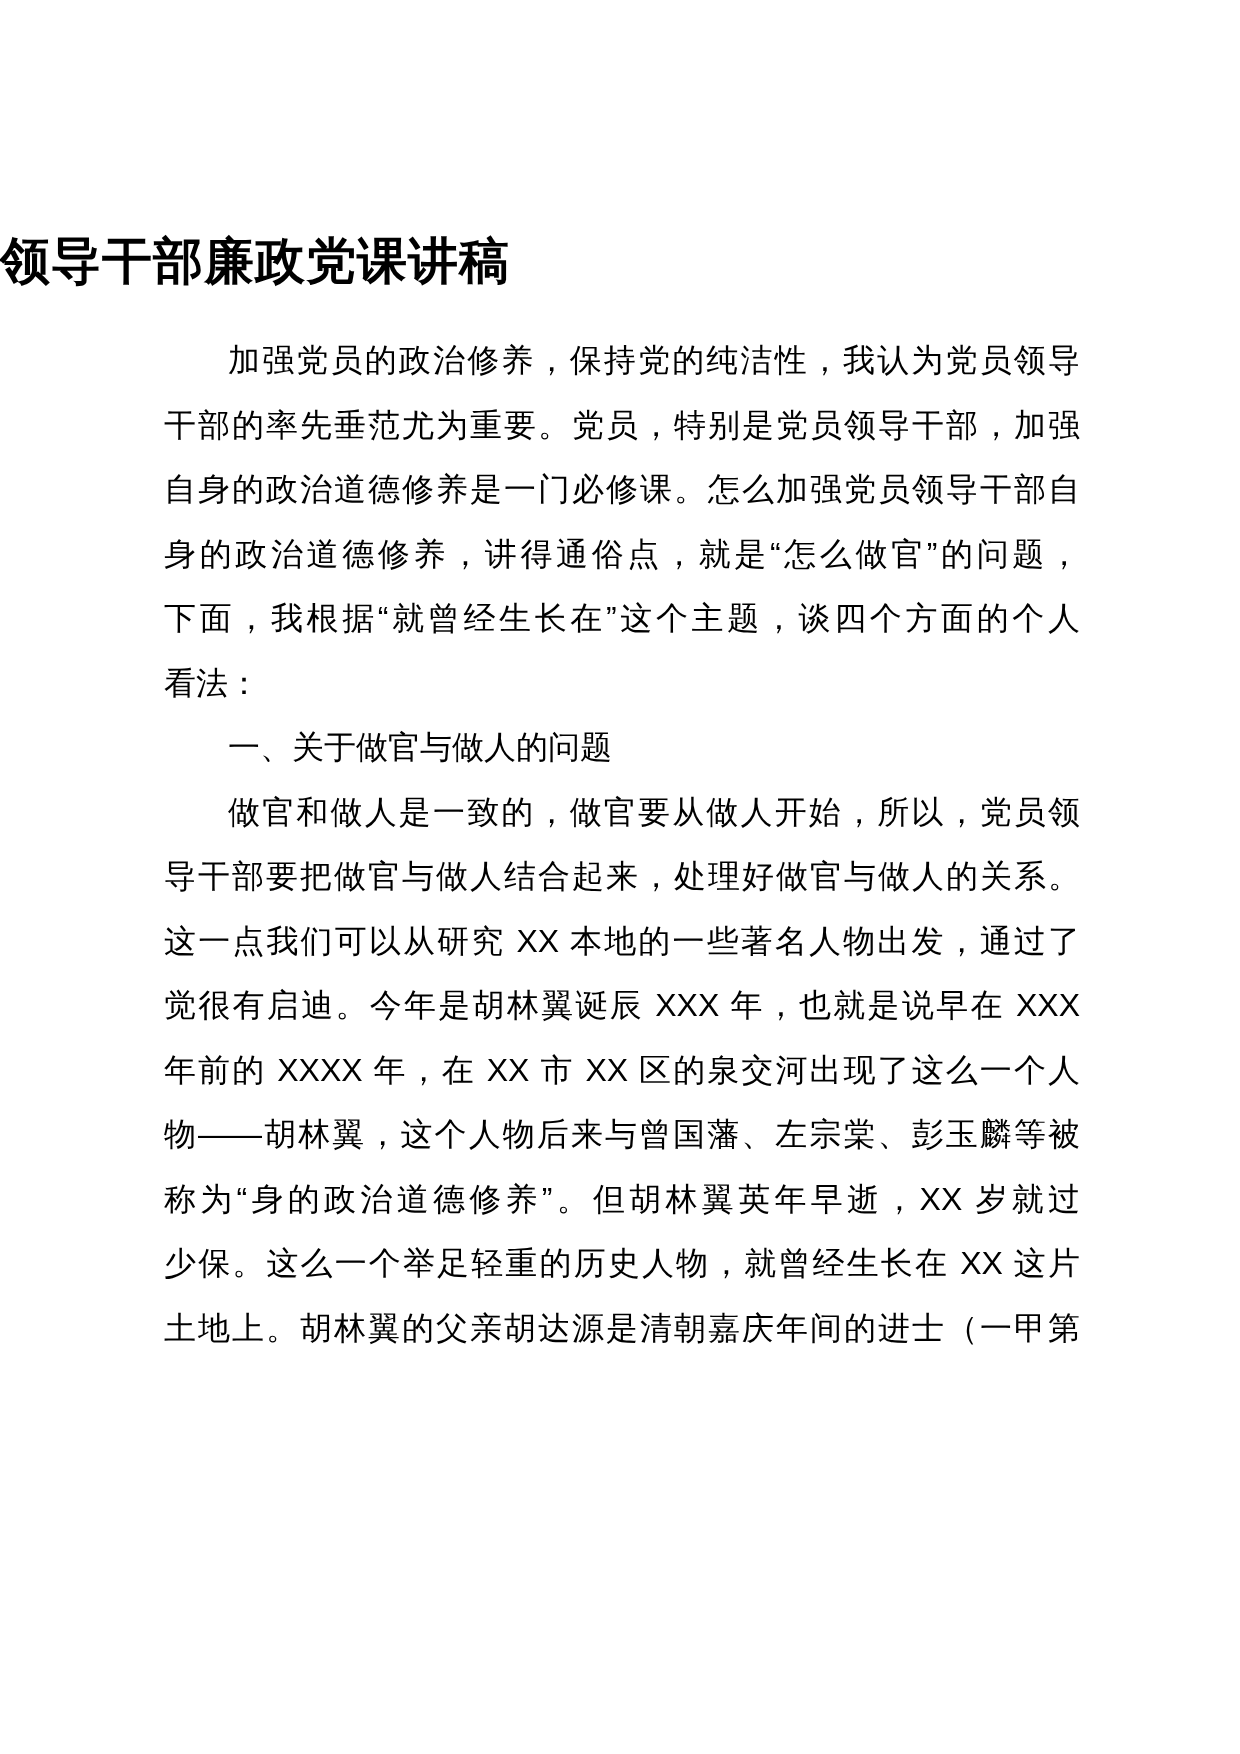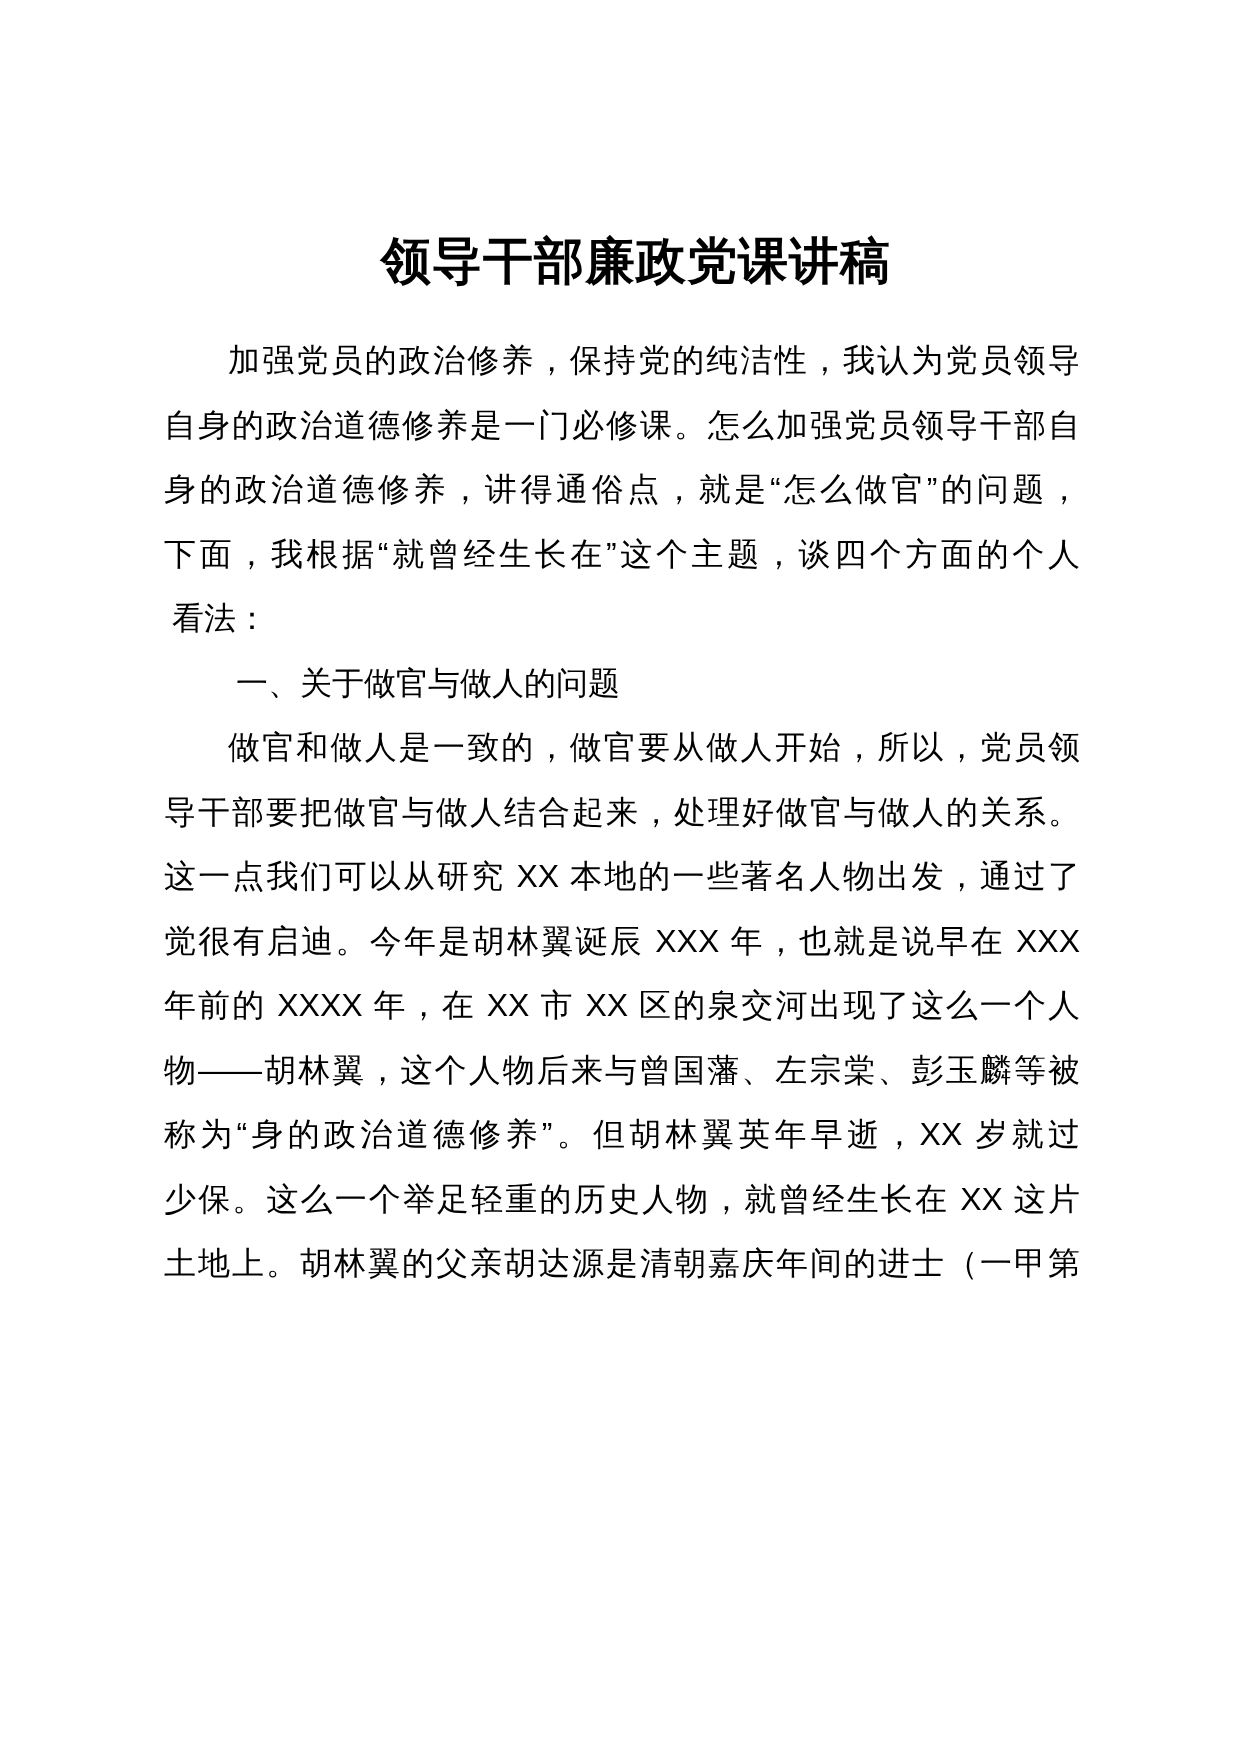--- a/index.html
+++ b/index.html
@@ -14,61 +14,59 @@
     background: #ffffff;
     color: #000000;
     font-family: "Liberation Sans", sans-serif;
     overflow: hidden;
   }
   .doc-title {
     position: absolute;
     top: 193px;
     left: 0;
     right: 0;
-    text-align: center;
     font-size: 50px;
     line-height: 68px;
     font-weight: 800;
     letter-spacing: 1px;
     white-space: nowrap;
-    padding-left: 32px;
   }
   .doc-body {
     position: absolute;
     left: 164px;
     top: 328px;
     width: 916px;
     font-size: 32px;
     line-height: 64.5px;
     text-align: justify;
   }
   .tline {
     text-align-last: justify;
     height: 64.5px;
     overflow: hidden;
   }
   .tline.flush {
     text-align-last: left;
-    margin-left: 8px;
   }
   .tline.indent {
     text-indent: 64px;
   }
 </style>
 </head>
 <body>
 
 <div class="page">
 
   <h1 class="doc-title">领导干部廉政党课讲稿</h1>
 
   <div class="doc-body">
 
     <div class="para">
       <div class="tline indent">加强党员的政治修养，保持党的纯洁性，我认为党员领导</div>
+      <div class="tline">干部的率先垂范尤为重要。党员，特别是党员领导干部，加强</div>
       <div class="tline">自身的政治道德修养是一门必修课。怎么加强党员领导干部自</div>
       <div class="tline">身的政治道德修养，讲得通俗点，就是“怎么做官”的问题，</div>
       <div class="tline">下面，我根据“就曾经生长在”这个主题，谈四个方面的个人</div>
       <div class="tline flush">看法：</div>
     </div>
 
     <div class="tline flush indent">一、关于做官与做人的问题</div>
 
     <div class="para">
       <div class="tline indent">做官和做人是一致的，做官要从做人开始，所以，党员领</div>

